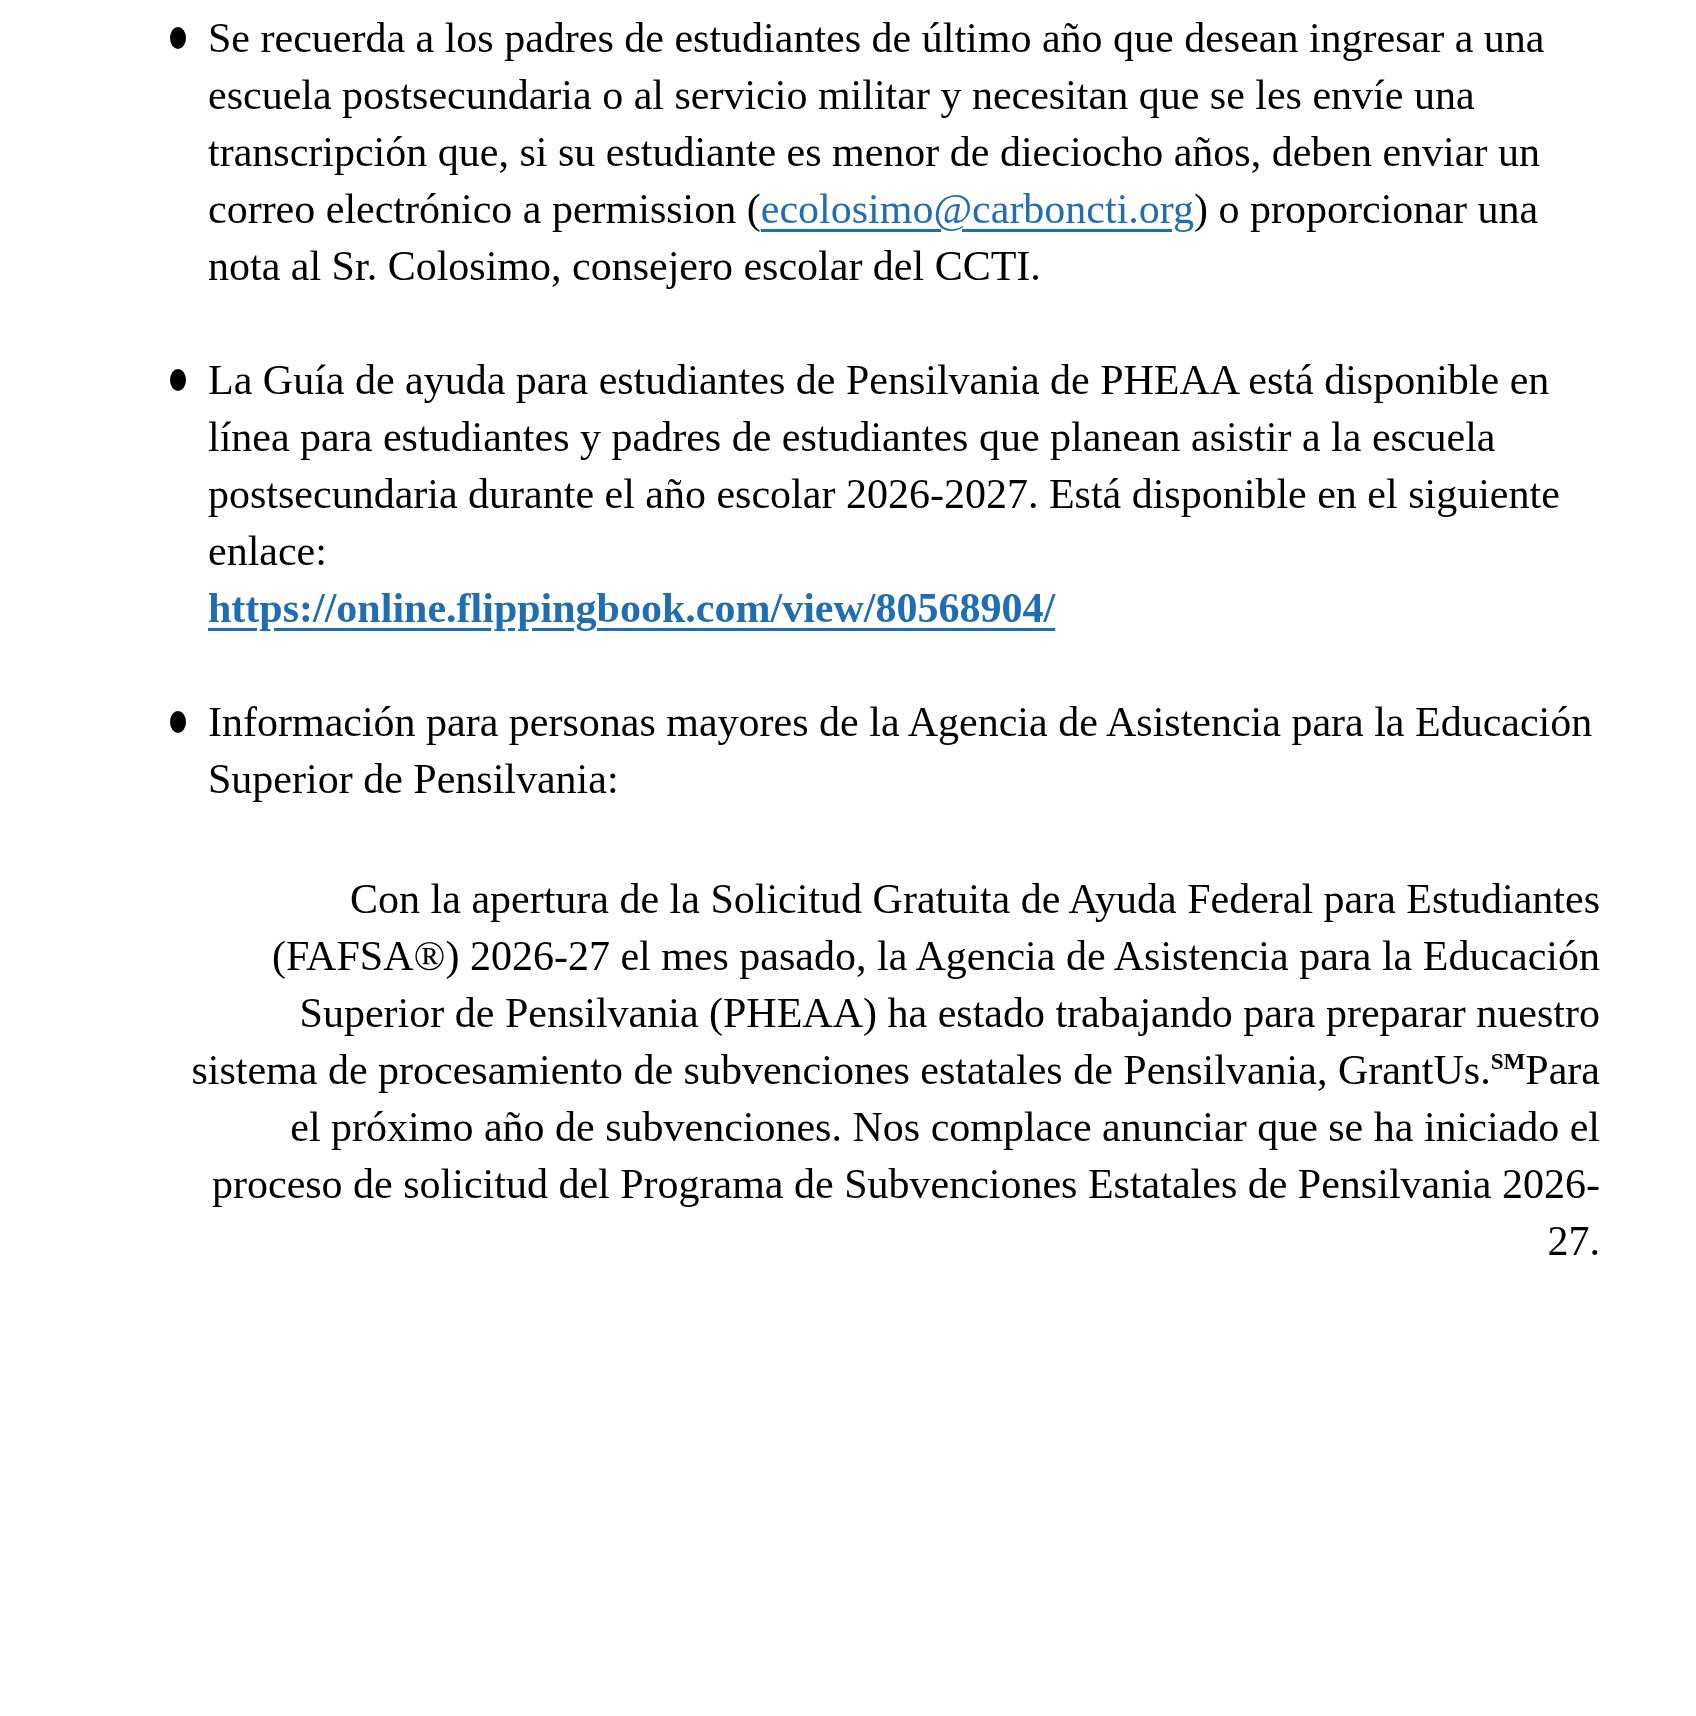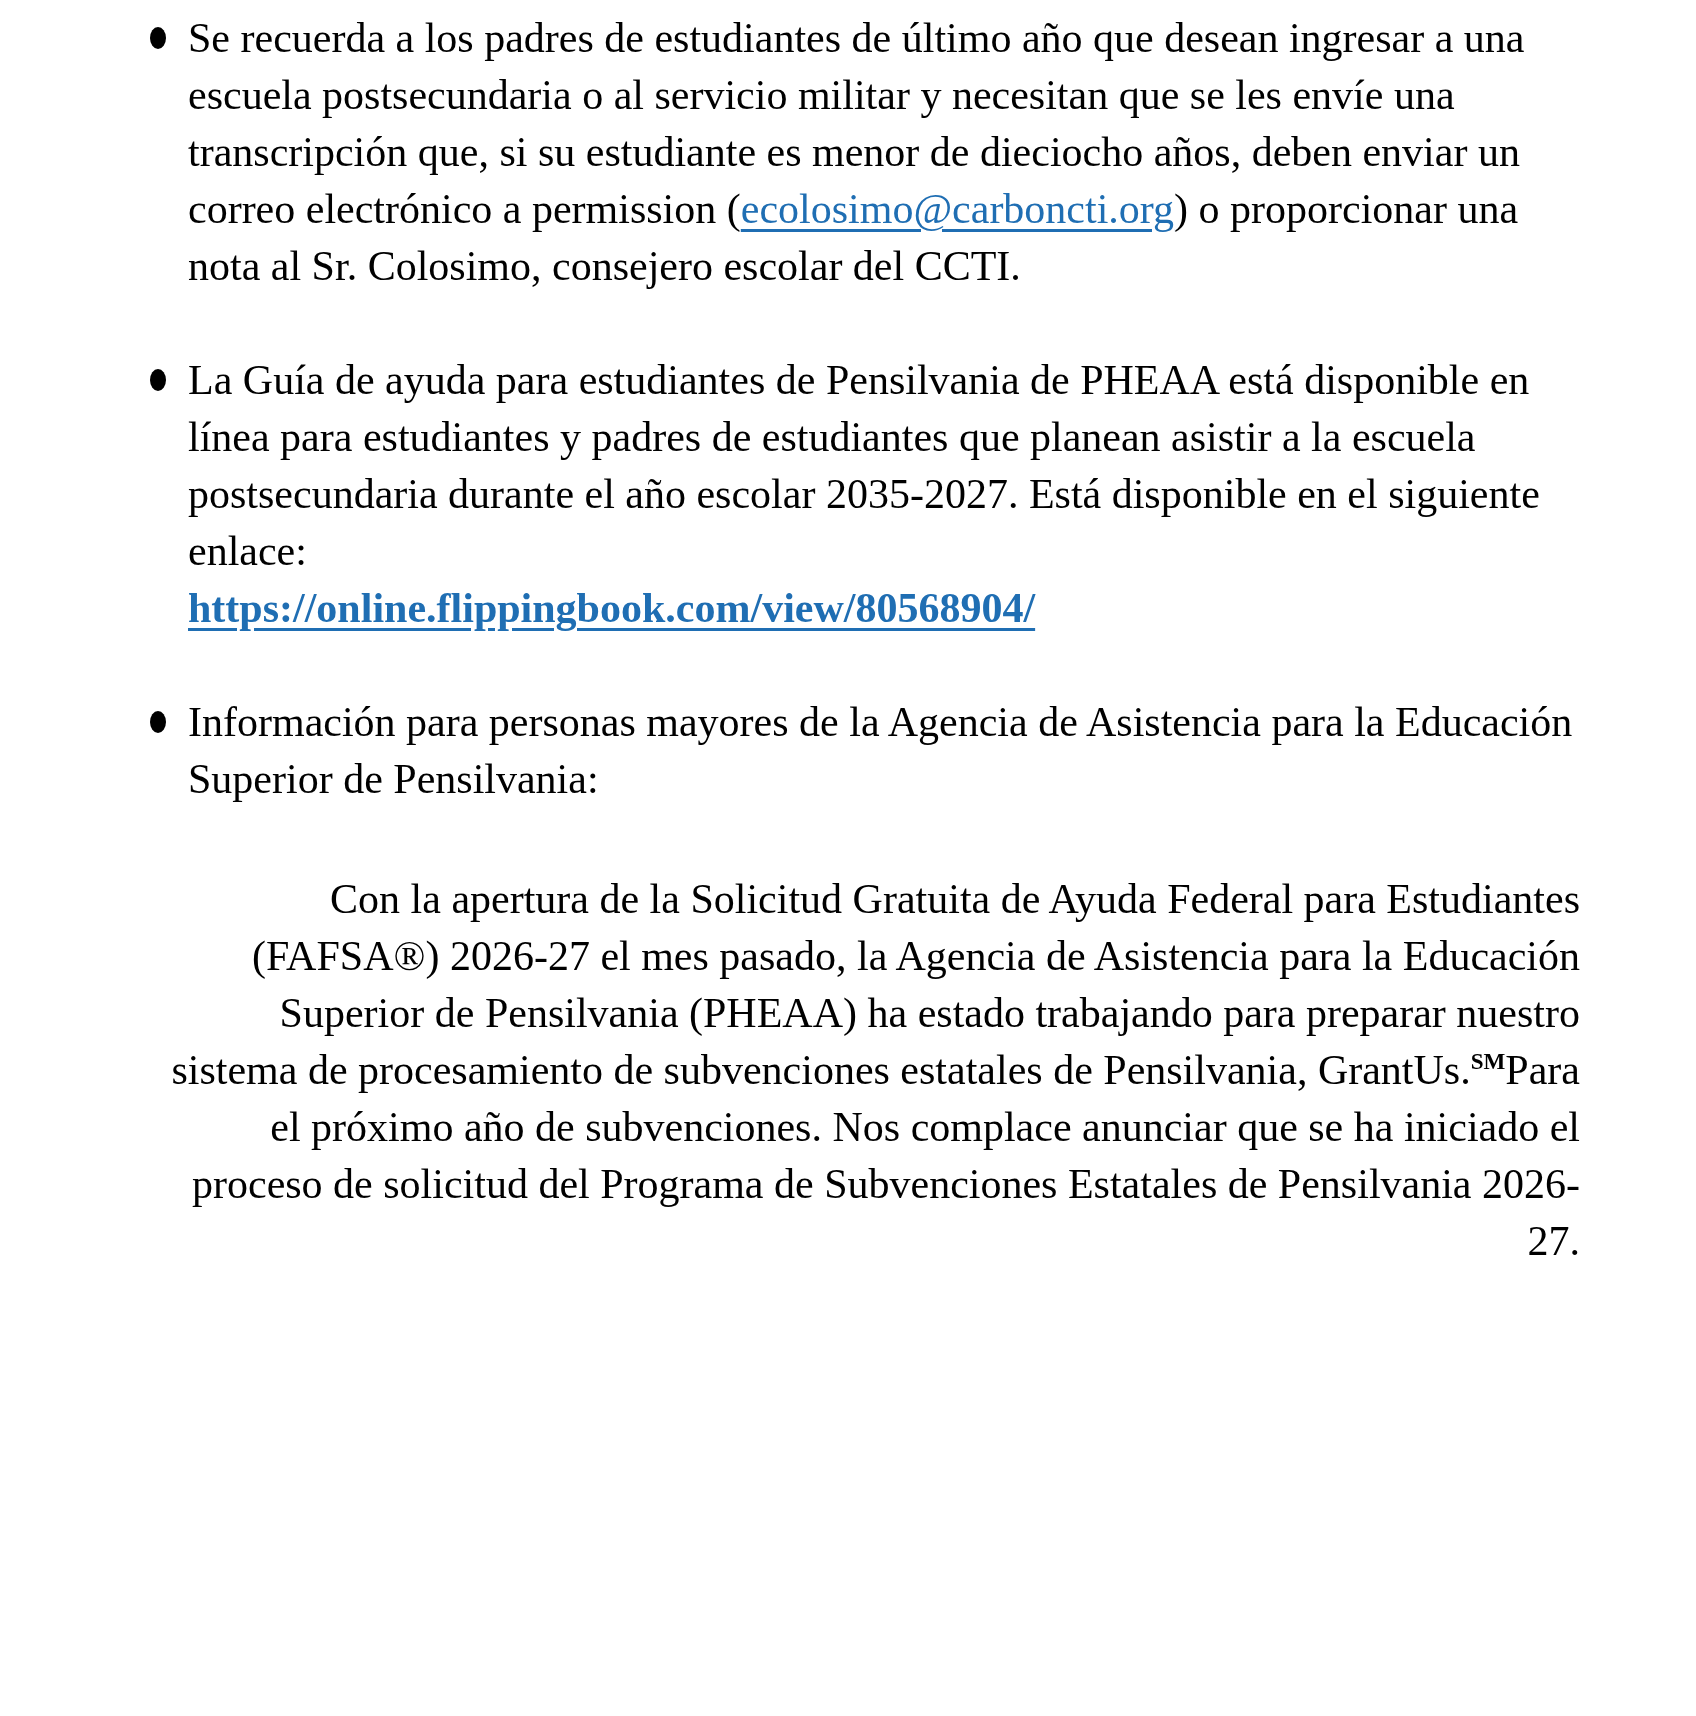--- a/index.html
+++ b/index.html
@@ -11,20 +11,21 @@
     min-height: 1716px;
     background: var(--page-bg, #ffffff);
     color: var(--text-color, #000000);
     font-family: "Liberation Serif", "DejaVu Serif", serif;
     font-size: 42px;
     line-height: 57px;
   }
   .doc {
     padding: 10px 0 50px 150px;
     box-sizing: border-box;
+    margin-left: 20px;
   }
   .bullet-list {
     margin: 0;
     padding: 0 0 0 38px;
     width: 1400px;
     list-style: none;
   }
   .bullet-item {
     position: relative;
     margin: 0 0 57px 0;
@@ -75,21 +76,21 @@
 
   <ul class="bullet-list">
 
     <li class="bullet-item">
       <span class="dot"></span>
       <span>Se recuerda a los padres de estudiantes de último año que desean ingresar a una escuela postsecundaria o al servicio militar y necesitan que se les envíe una transcripción que, si su estudiante es menor de dieciocho años, deben enviar un correo electrónico a permission (</span><a class="link">ecolosimo@carboncti.org</a><span>) o proporcionar una nota al Sr. Colosimo, consejero escolar del CCTI.</span>
     </li>
 
     <li class="bullet-item">
       <span class="dot"></span>
-      <span>La Guía de ayuda para estudiantes de Pensilvania de PHEAA está disponible en línea para estudiantes y padres de estudiantes que planean asistir a la escuela postsecundaria durante el año escolar 2035-2027. Está disponible en el siguiente enlace:</span>
+      <span>La Guía de ayuda para estudiantes de Pensilvania de PHEAA está disponible en línea para estudiantes y padres de estudiantes que planean asistir a la escuela postsecundaria durante el año escolar 2026-2027. Está disponible en el siguiente enlace:</span>
       <span class="link-line"><a class="link block-link">https://online.flippingbook.com/view/80568904/</a></span>
     </li>
 
 
     <li class="bullet-item">
       <span class="dot"></span>
       <span>Información para personas mayores de la Agencia de Asistencia para la Educación Superior de Pensilvania:</span>
     </li>
 
   </ul>

